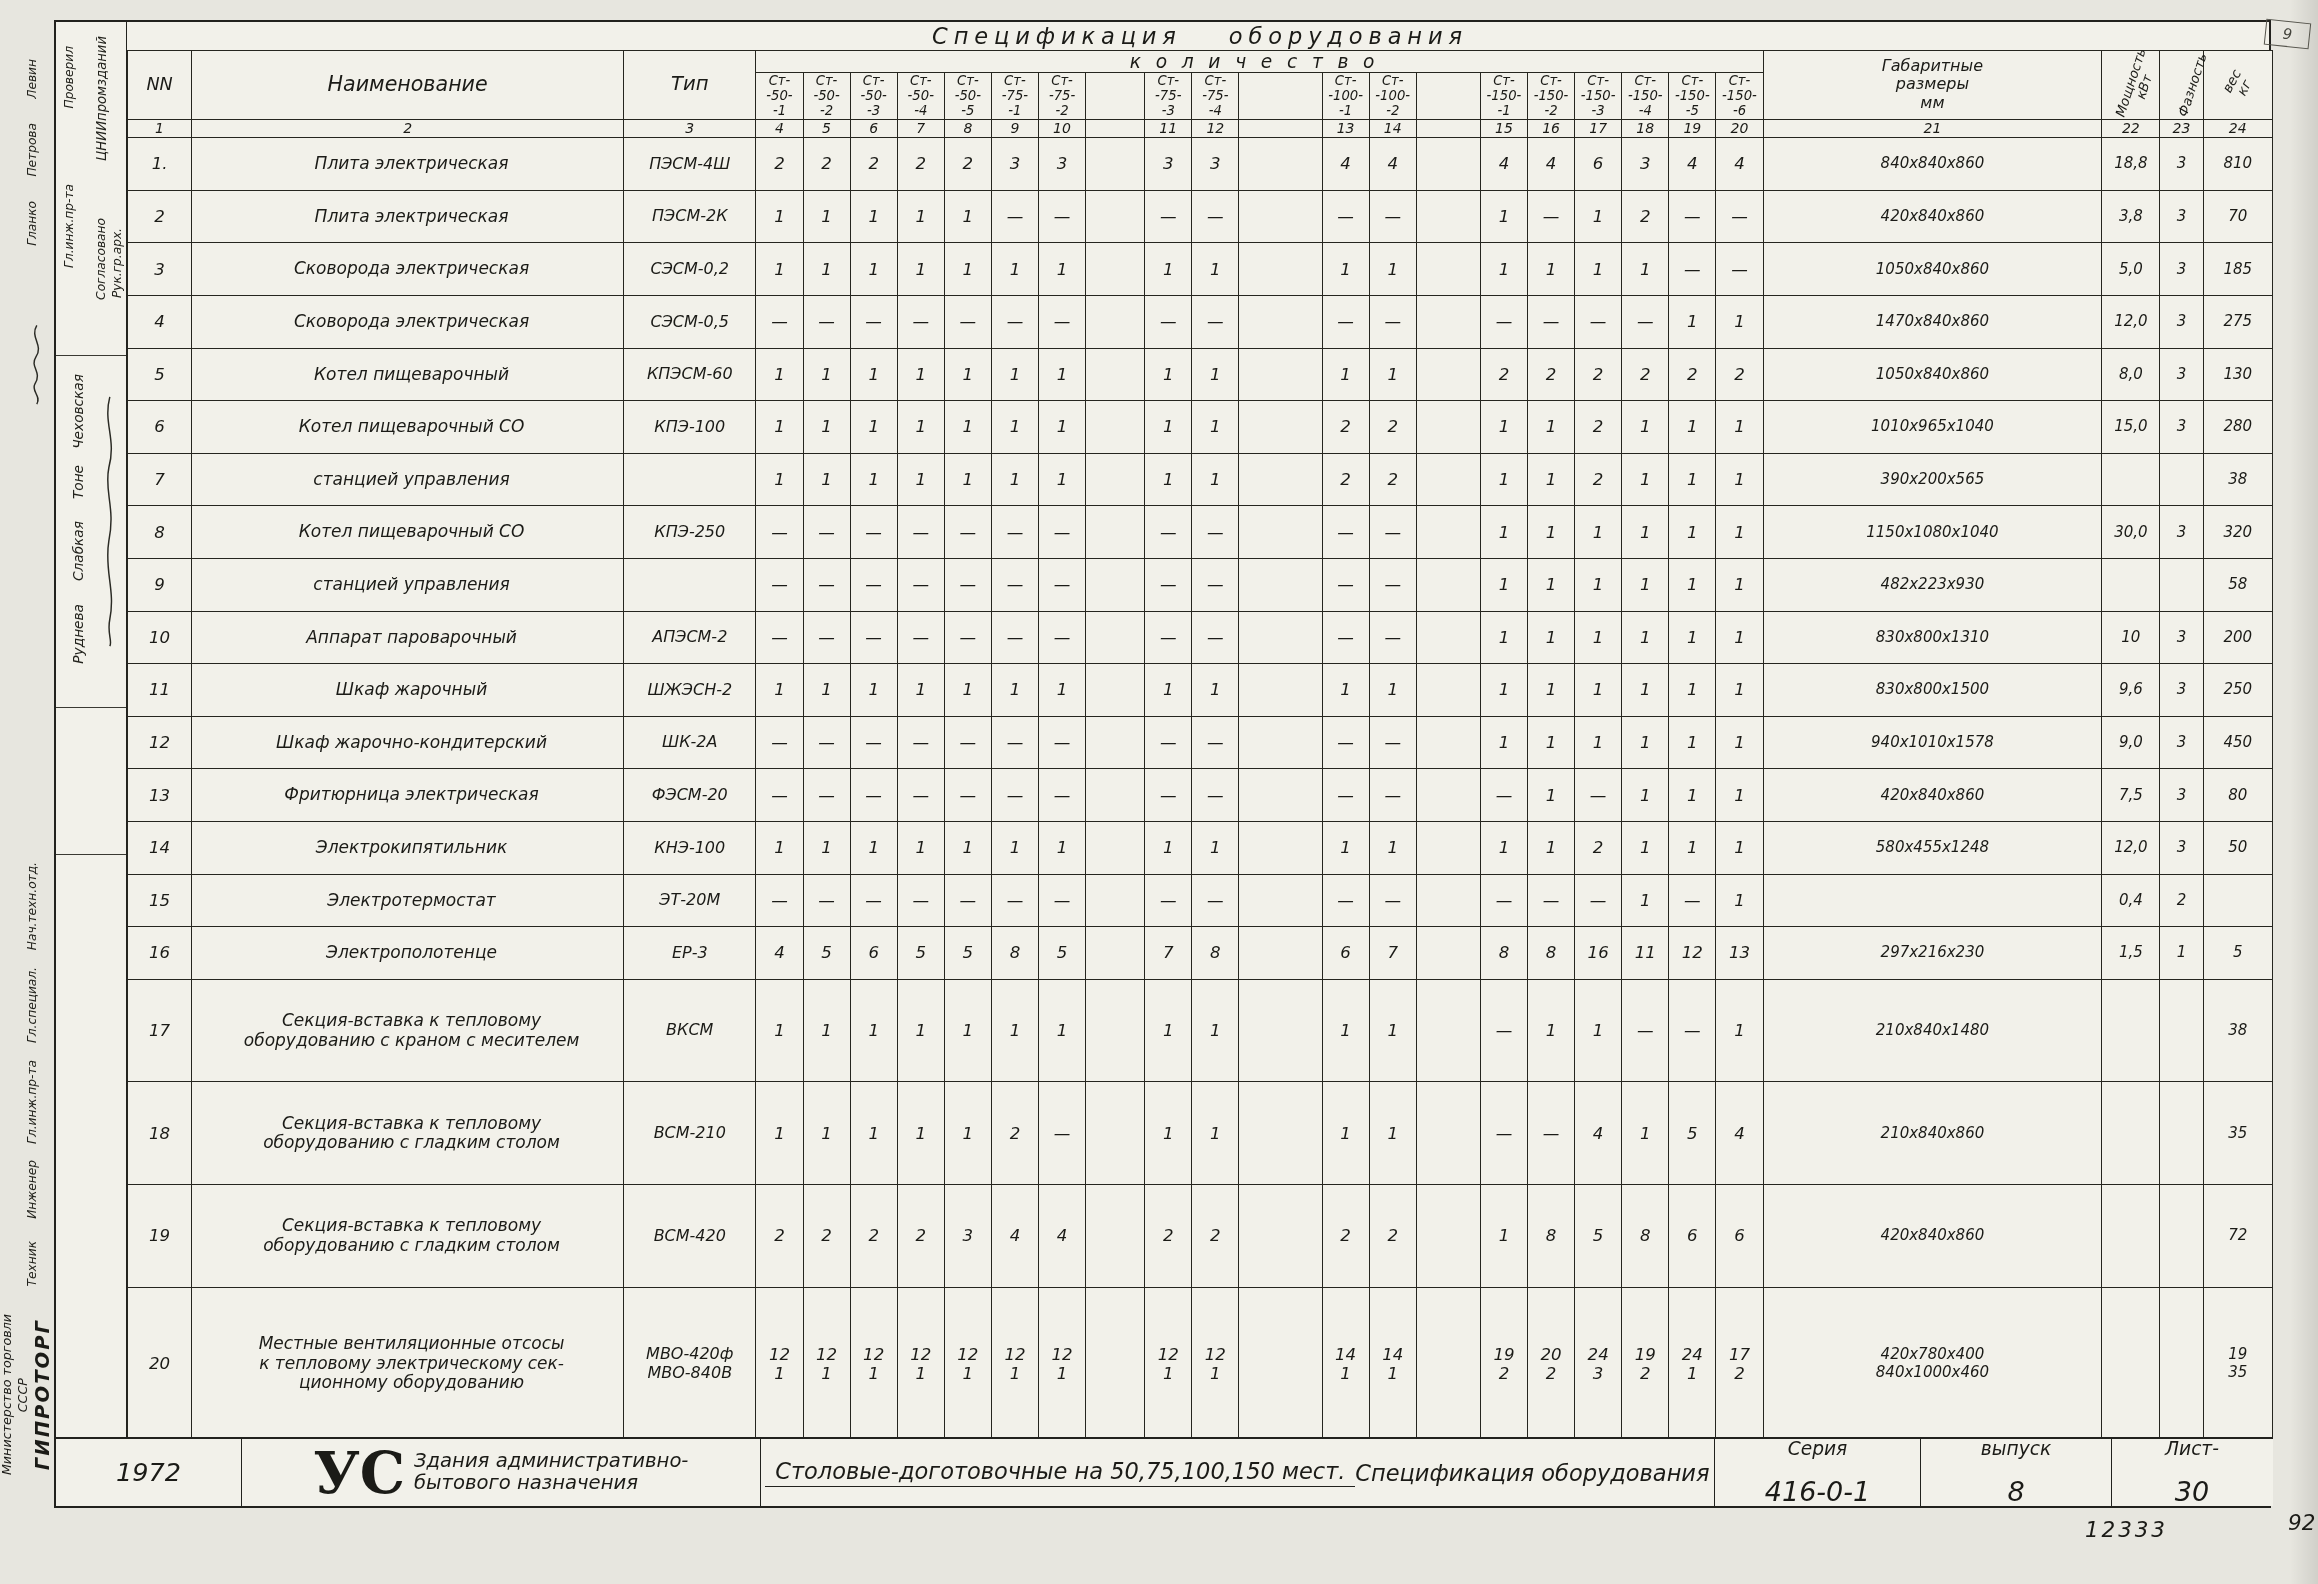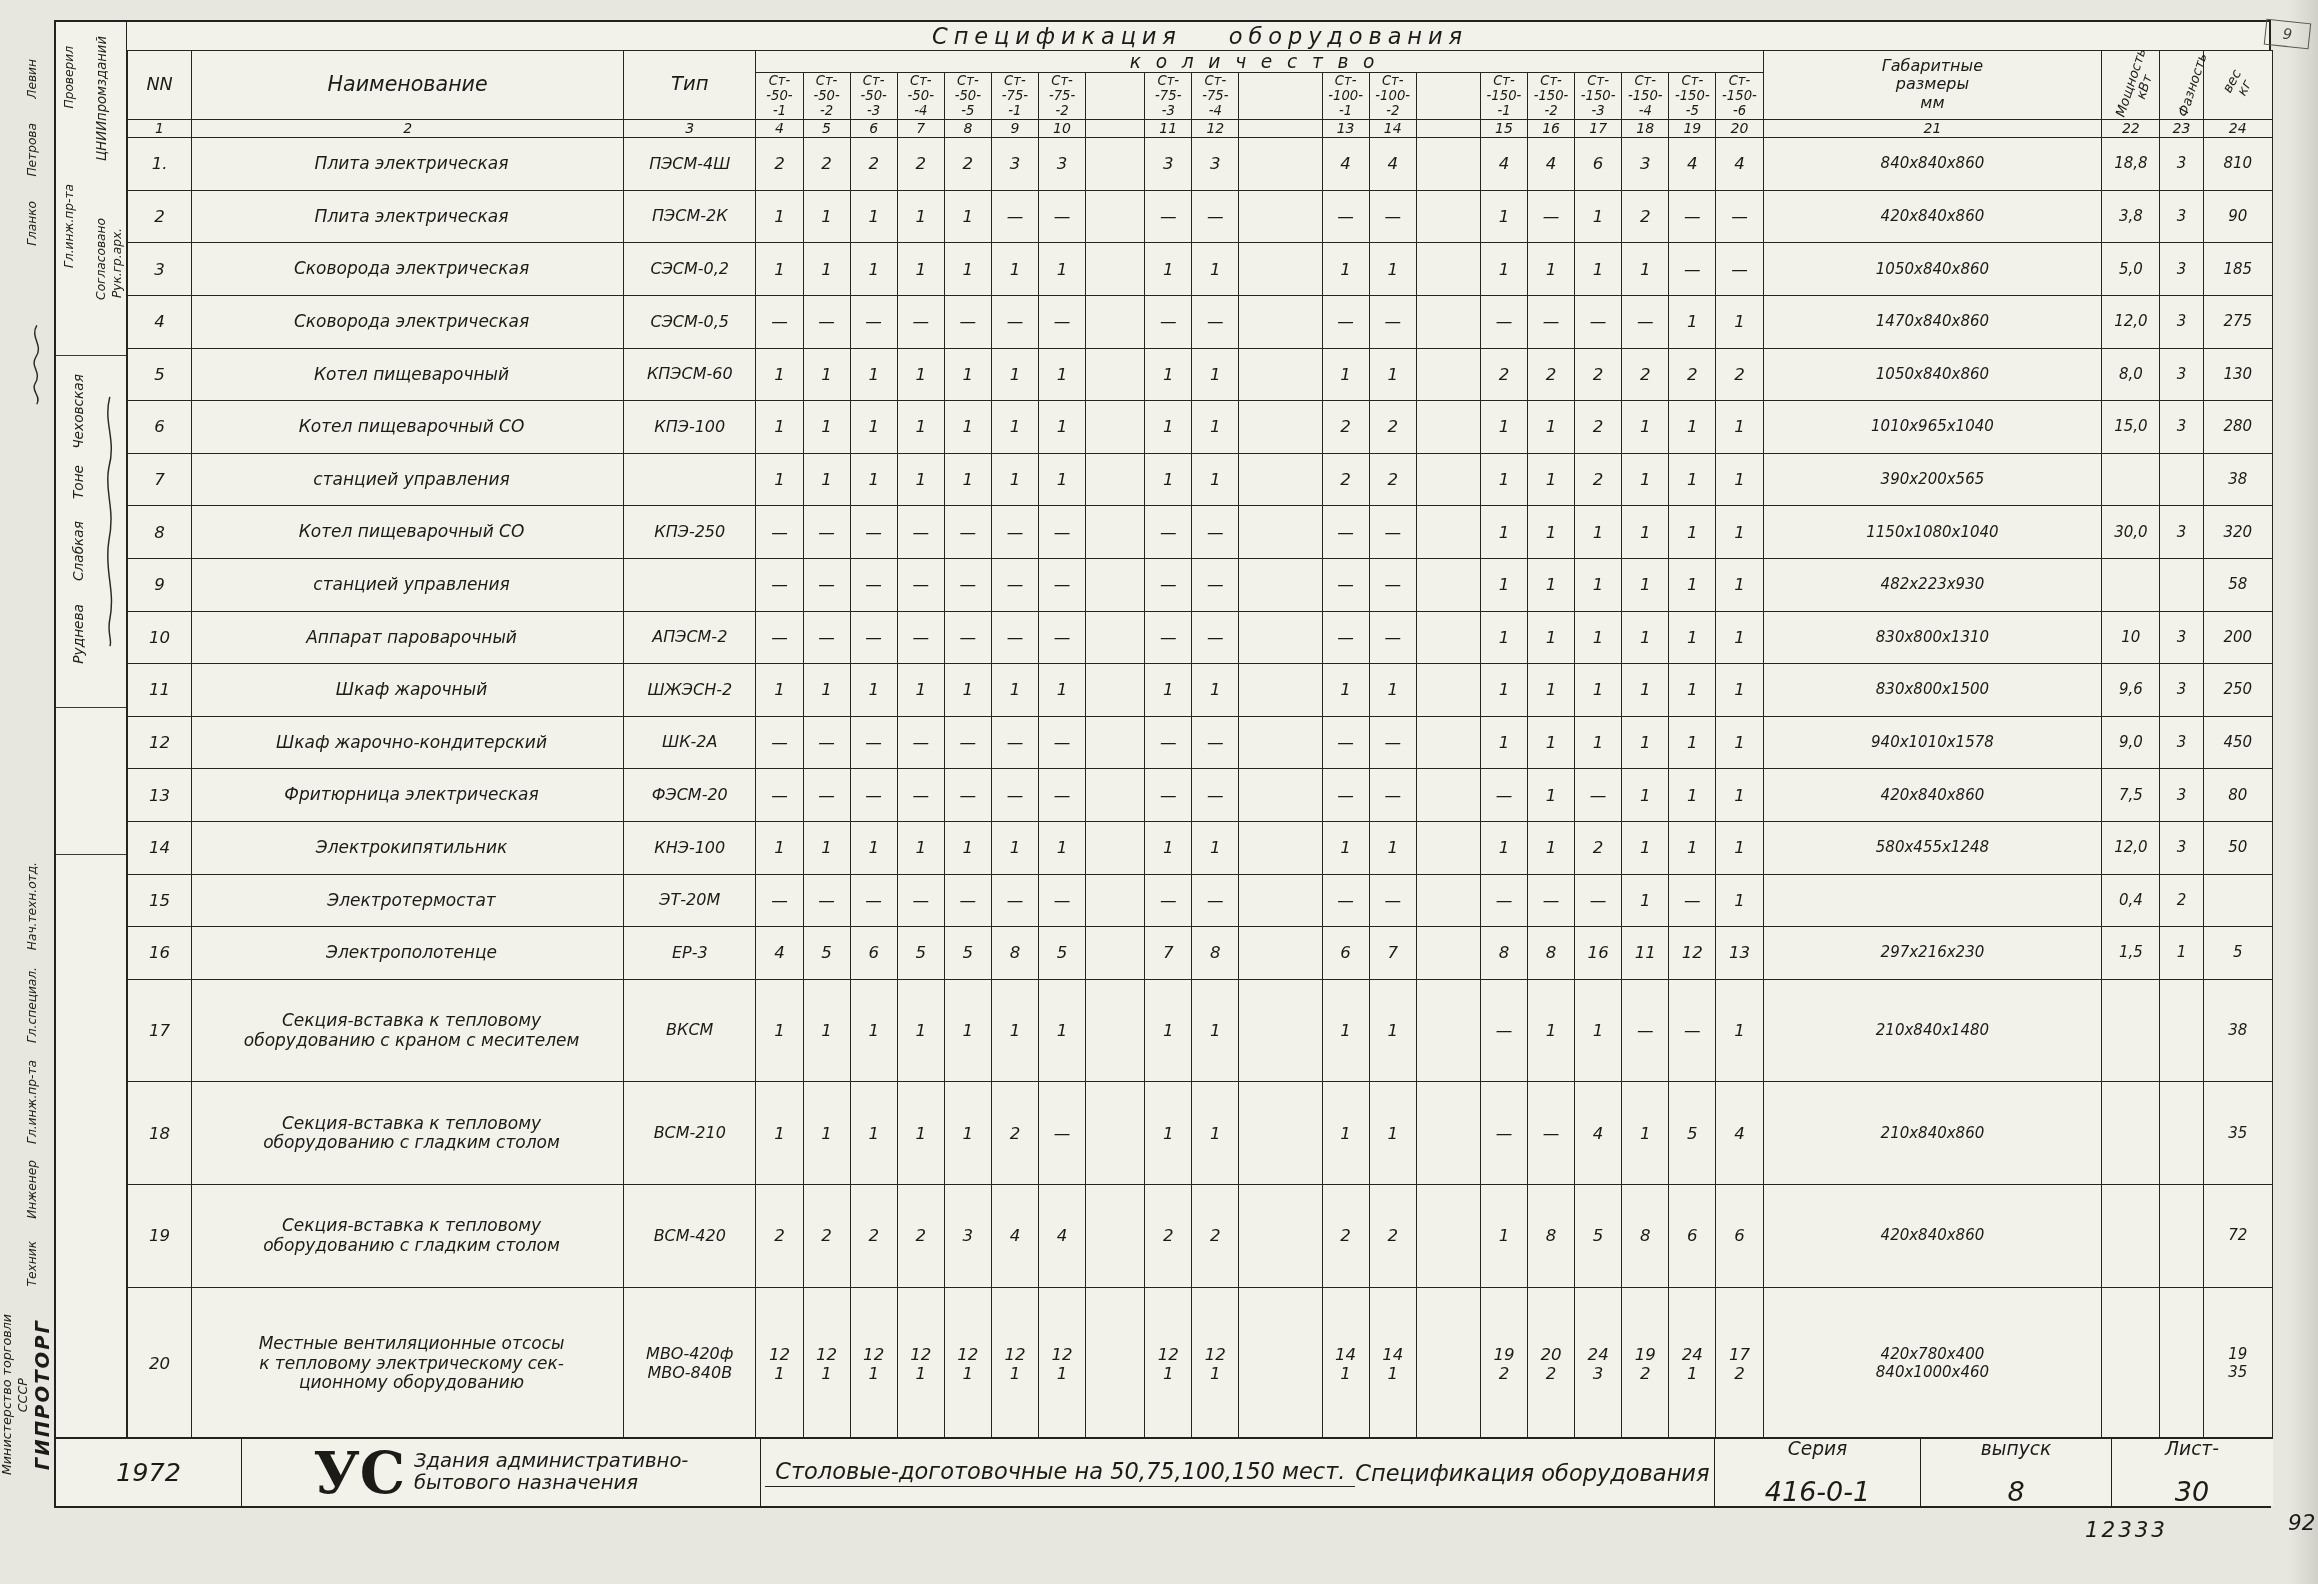--- a/index.html
+++ b/index.html
@@ -317,21 +317,21 @@
           <td class="q"></td>
           <td class="q">1</td>
           <td class="q">—</td>
           <td class="q">1</td>
           <td class="q">2</td>
           <td class="q">—</td>
           <td class="q">—</td>
           <td class="dm">420x840x860</td>
           <td class="pw">3,8</td>
           <td class="ph">3</td>
-          <td class="wt">90</td>
+          <td class="wt">70</td>
         </tr>
         <tr>
           <td class="nn">3</td>
           <td class="nm">Сковорода электрическая</td>
           <td class="tp">СЭСМ-0,2</td>
           <td class="q">1</td>
           <td class="q">1</td>
           <td class="q">1</td>
           <td class="q">1</td>
           <td class="q">1</td>

